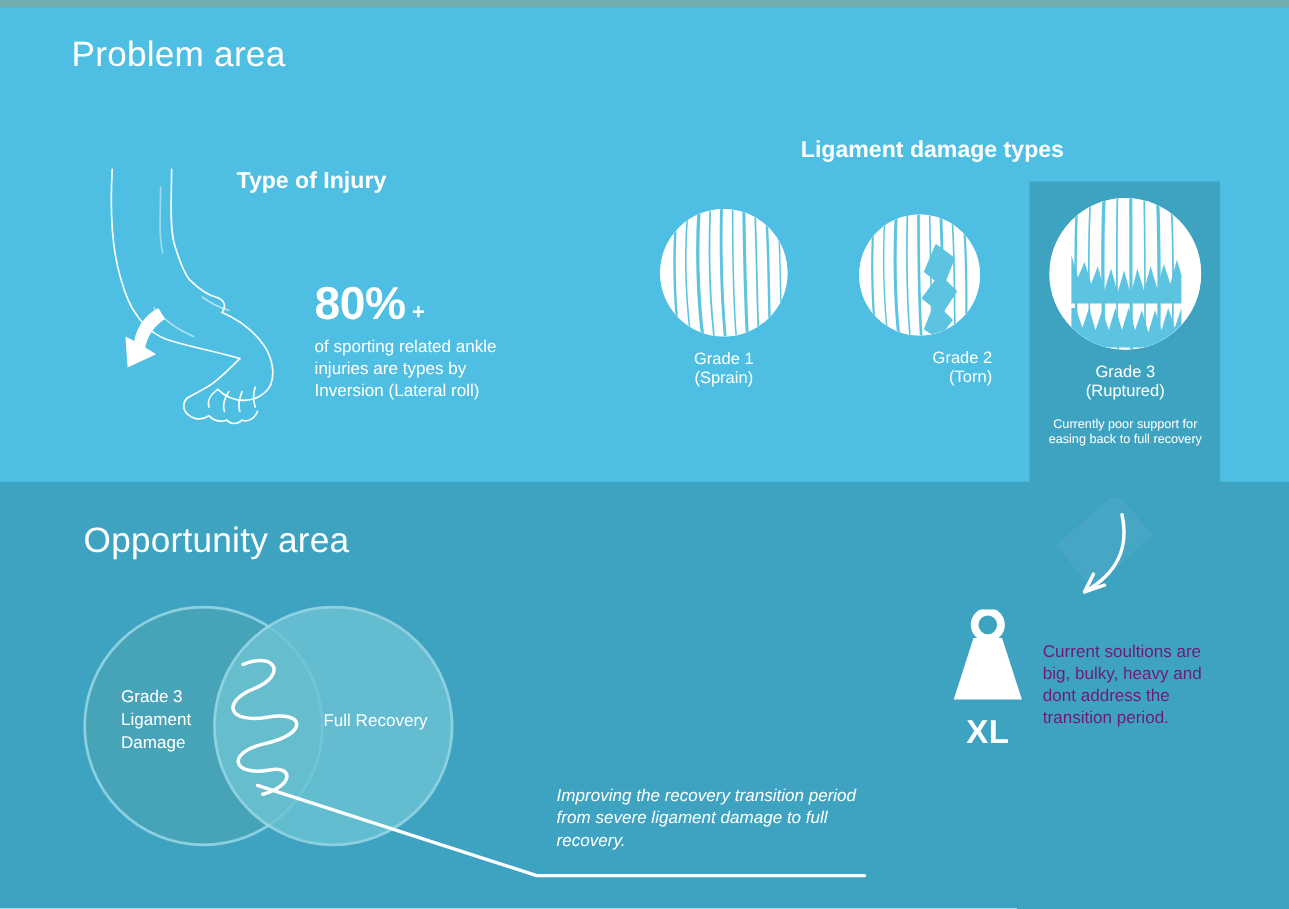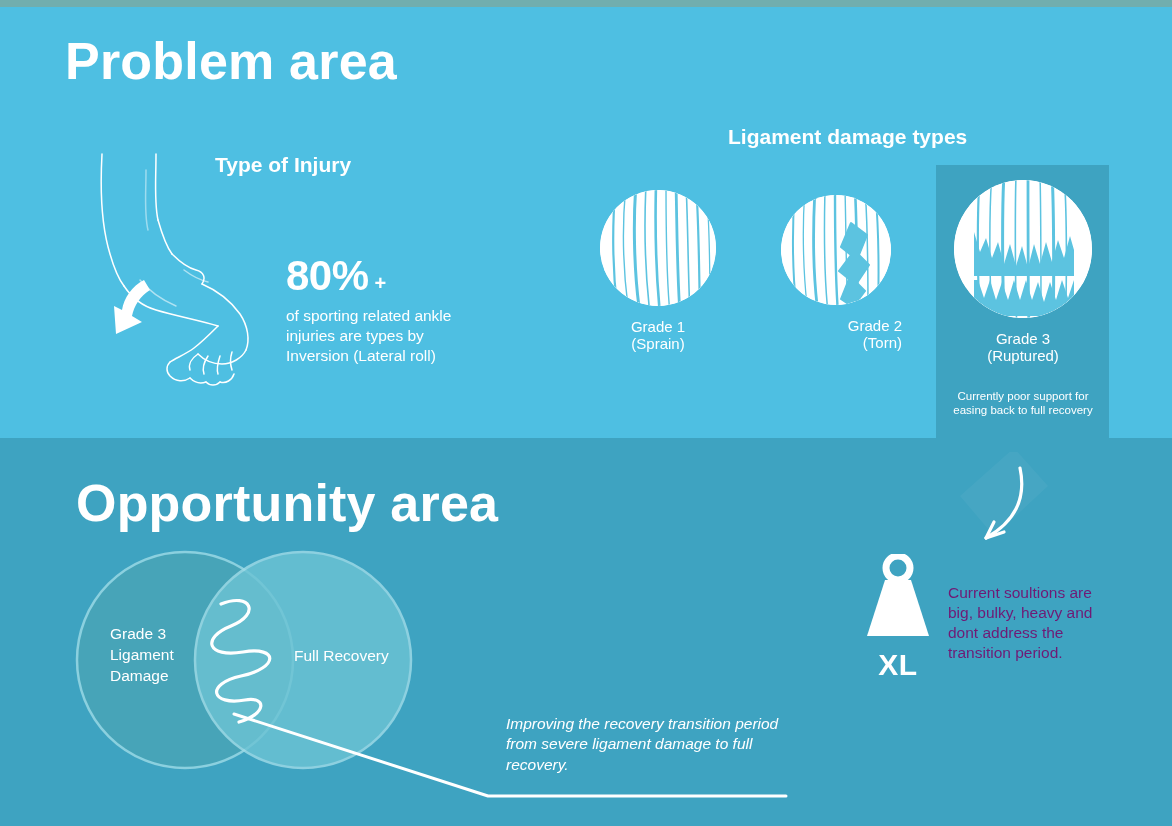--- a/index.html
+++ b/index.html
@@ -38,22 +38,22 @@
     position: absolute;
     left: 0; top: 438px;
     width: 1172px; height: 388px;
     background: #3ea3c1;
   }
 
   
   .section-title {
     position: absolute;
     color: #ffffff;
-    font-size: 52px;
-    font-weight: bold;
+    font-size: 32px;
+    font-weight: normal;
     letter-spacing: 0.2px;
     white-space: nowrap;
   }
   .title-problem { left: 65px; top: 31px; }
   .title-opportunity { left: 76px; top: 473px; }
 
   .sub-title {
     position: absolute;
     color: #ffffff;
     font-size: 21px;
@@ -123,21 +123,21 @@
     background: #ffffff;
   }
   .grade-label {
     margin-top: 13px;
     color: #ffffff;
     font-size: 15px;
     line-height: 1.12;
     white-space: pre-line;
   }
   .grade-note {
-    margin-top: 24px;
+    margin-top: 14px;
     color: #ffffff;
     font-size: 11.5px;
     line-height: 1.25;
     white-space: pre-line;
   }
   .g1 { left: 583px; top: 190px; width: 150px; }
   .g2 { left: 770px; top: 195px; width: 132px; text-align: right; }
   .g3 { left: 950px; top: 180px; width: 146px; }
 
   

